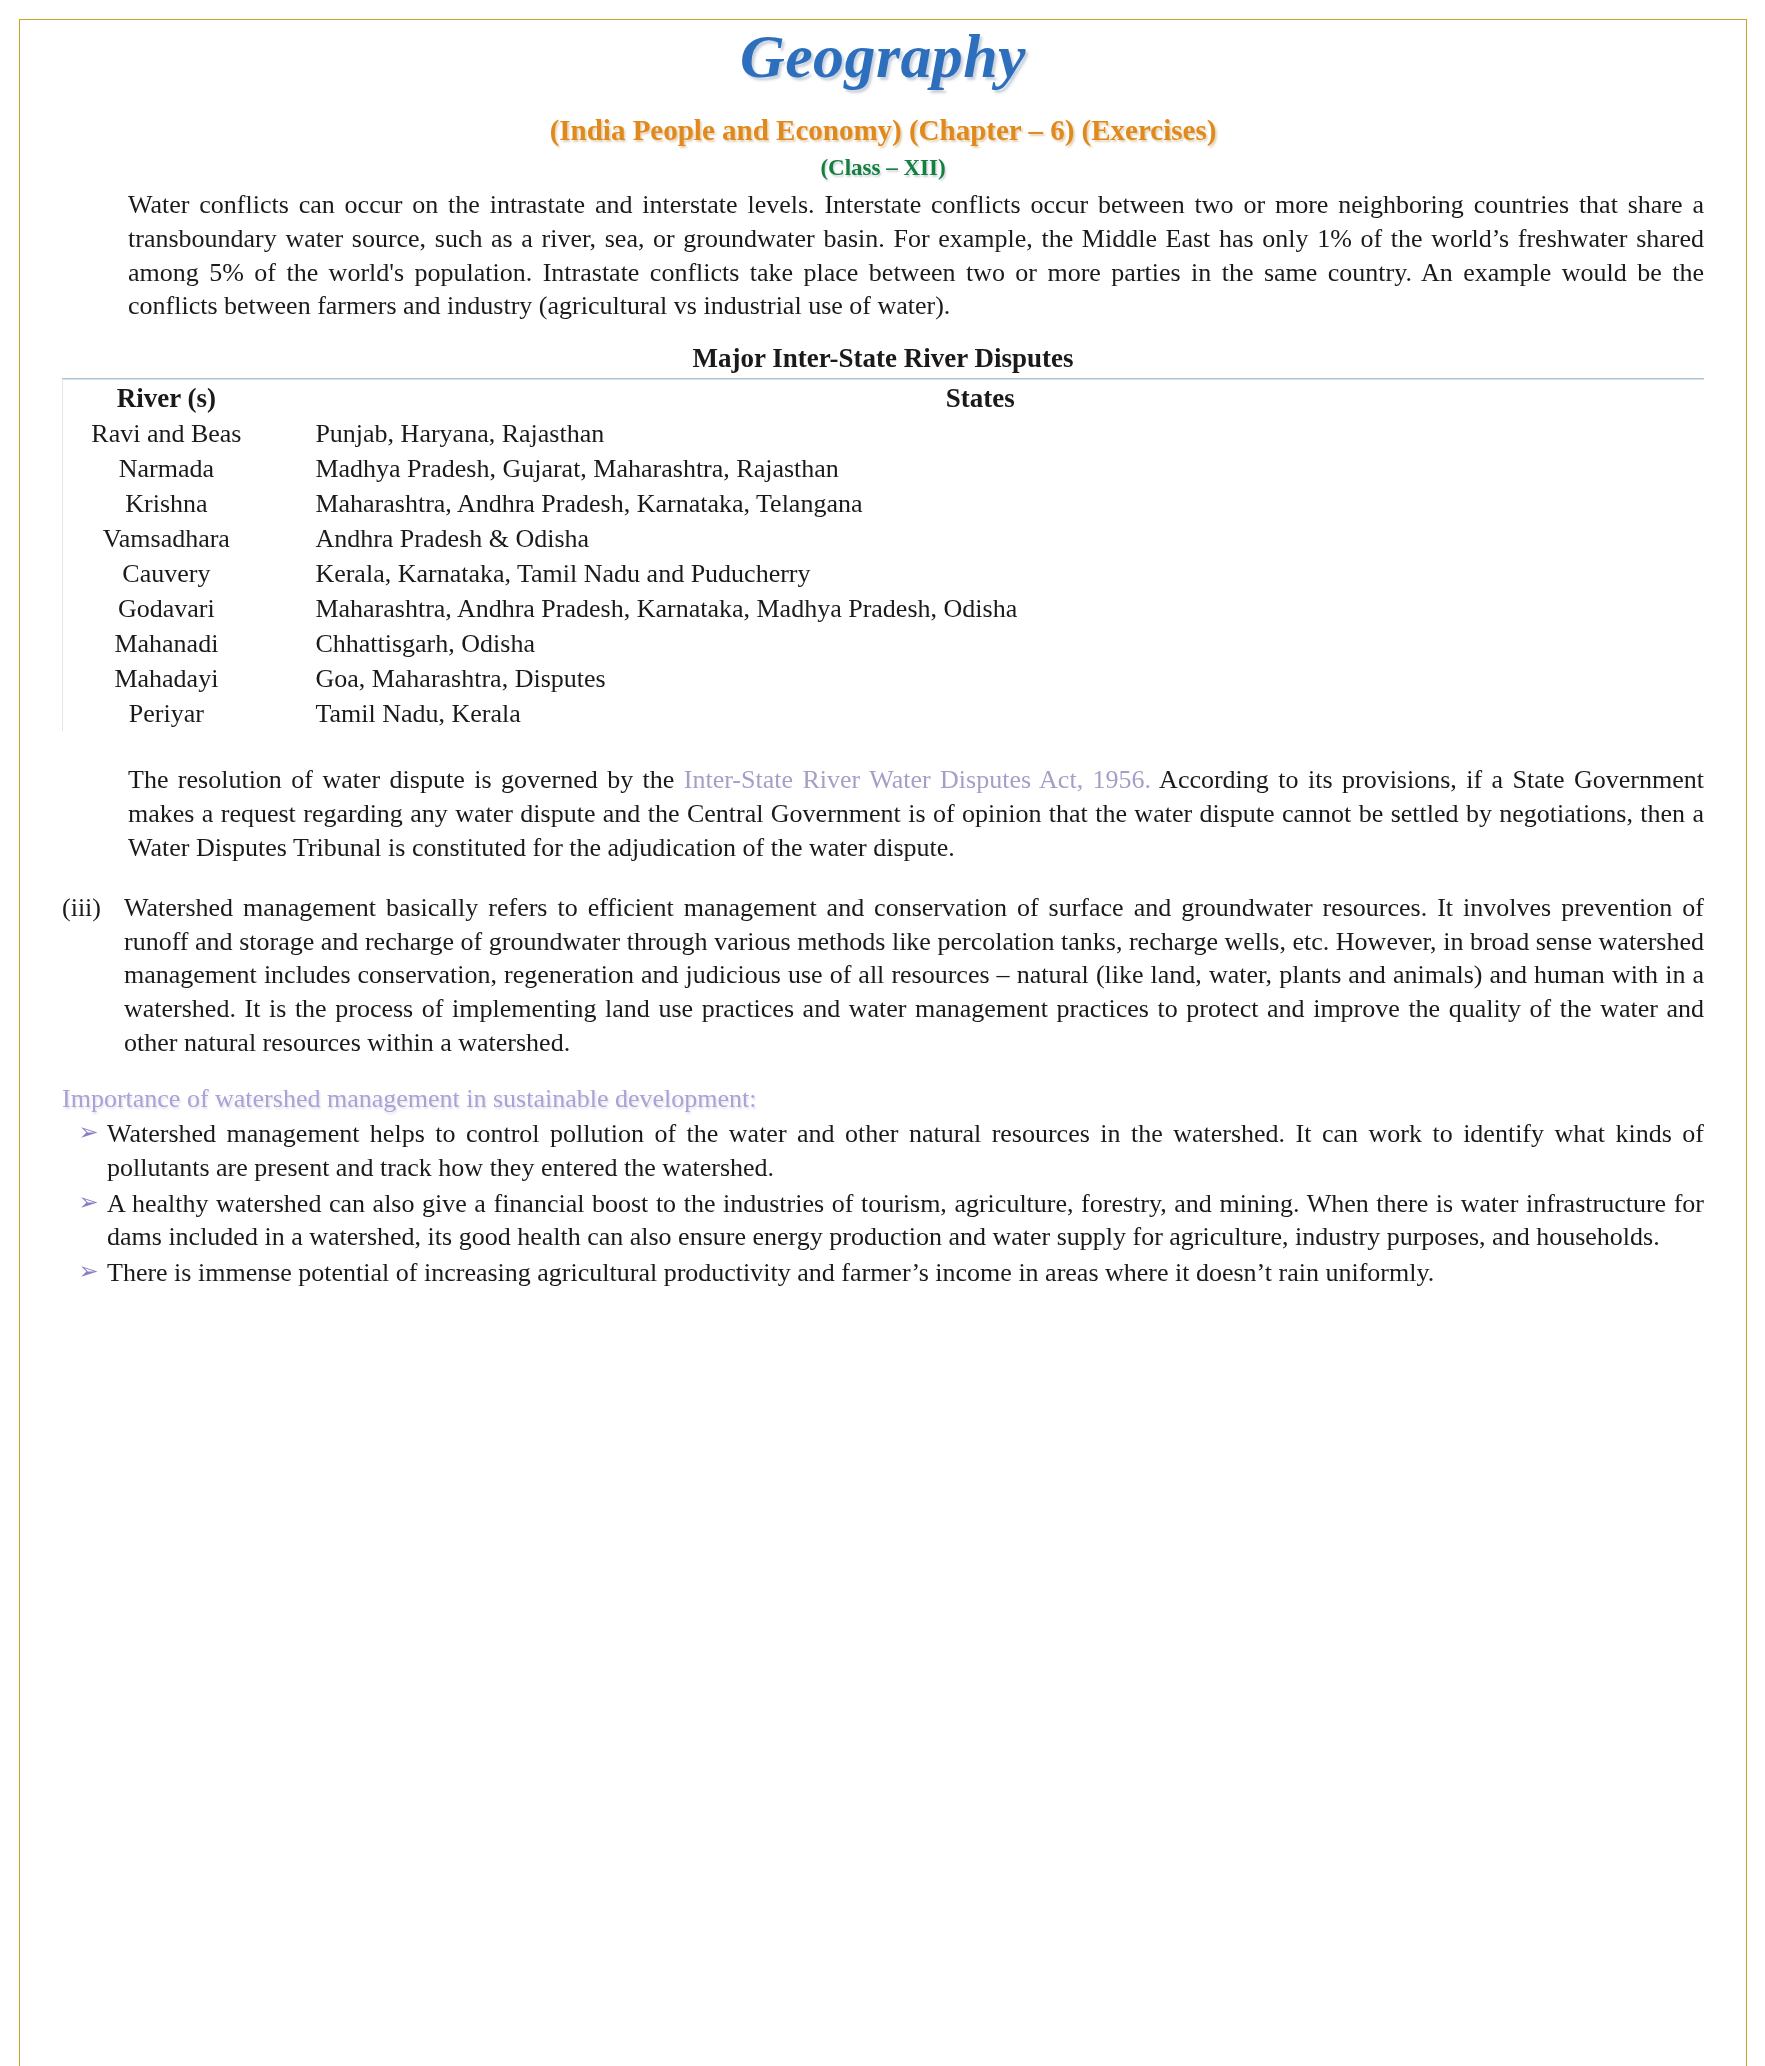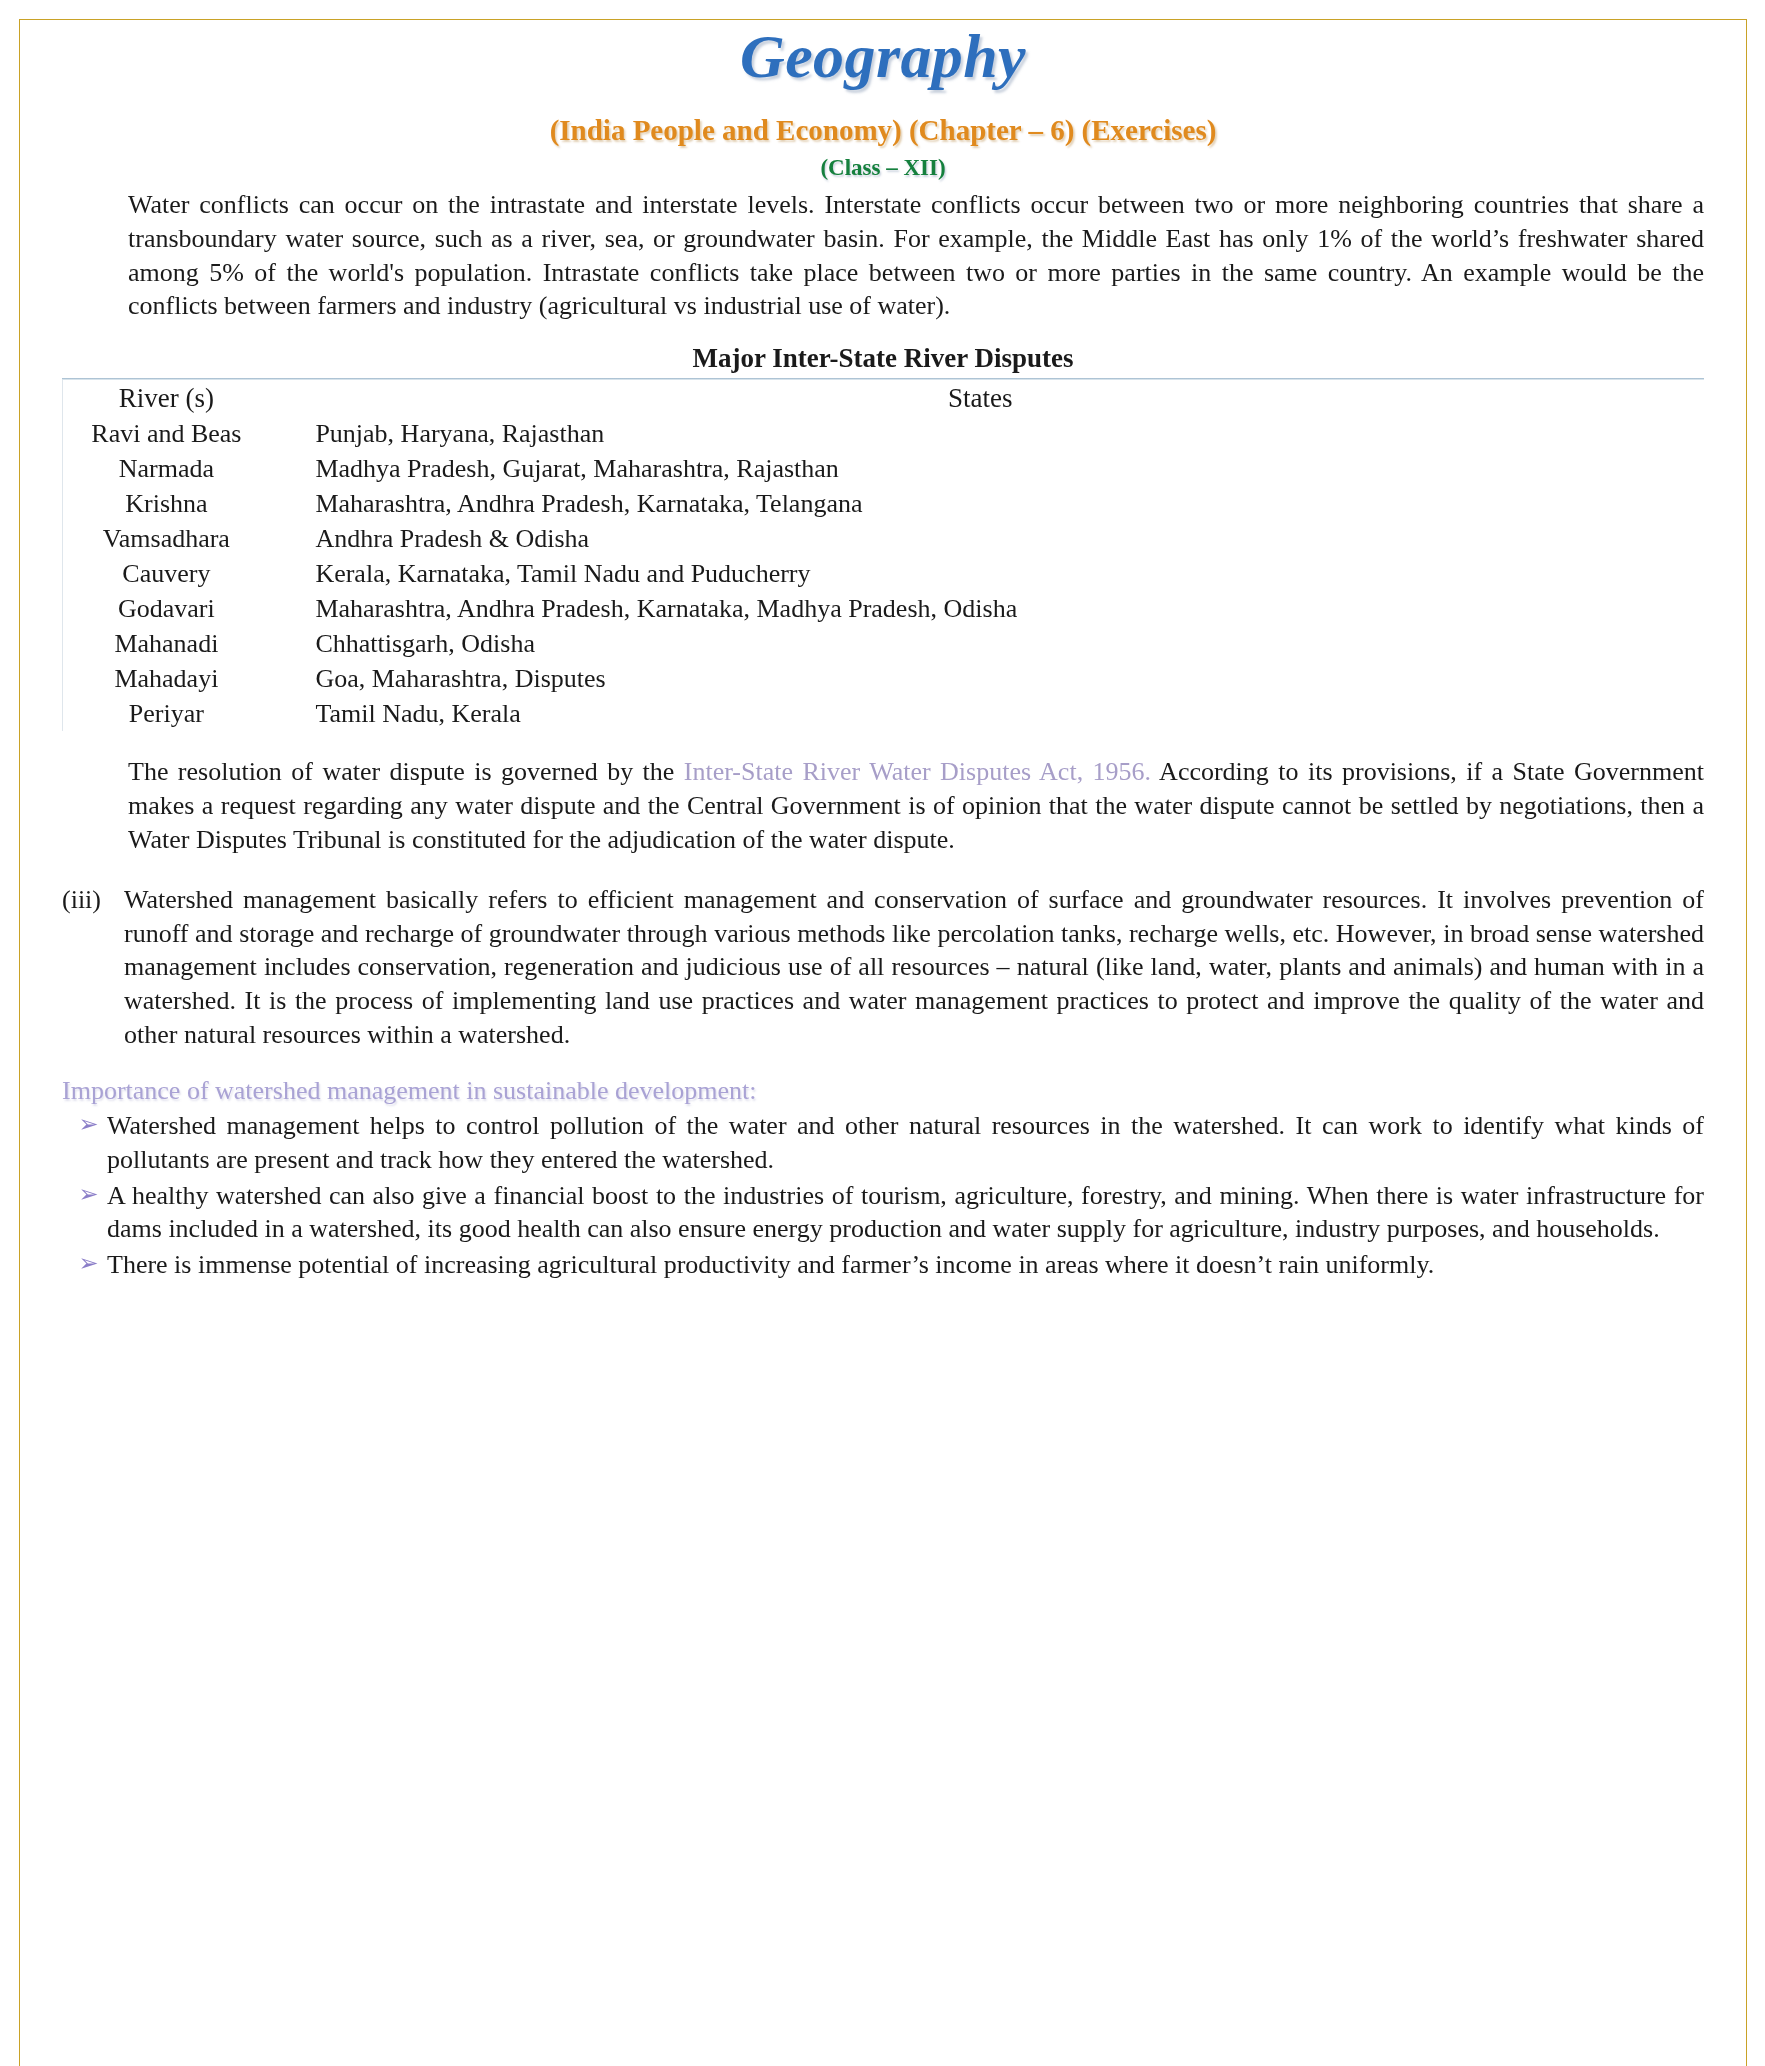--- a/index.html
+++ b/index.html
@@ -79,21 +79,21 @@
   .para {
     font-size: 26px;
     line-height: 1.30;
     text-align: justify;
     margin: 0 0 0 0;
     padding: 0 0 0 0;
   }
 
   .para.indent-body { margin-left: 66px; }
 
-  .para.indent-after-table { margin-left: 66px; margin-top: 24px; }
+  .para.indent-after-table { margin-left: 66px; margin-top: 32px; }
 
   
   .table-title {
     text-align: center;
     font-weight: bold;
     font-size: 27px;
     margin: 20px 0 0 0;
   }
 
   .rule {
@@ -120,21 +120,21 @@
     text-align: center;
     border-left: 1.2px solid #dfe6ec;
     padding-left: 12.4px;
   }
   table.disputes th.col-states,
   table.disputes td.col-states {
     text-align: left;
     padding-left: 58px;
   }
   table.disputes th {
-    font-weight: normal;
+    font-weight: bold;
     font-size: 27px;
   }
   table.disputes th.col-states { text-align: center; padding-left: 0; }
   table.disputes td { font-weight: normal; }
 
   
   .numbered {
     display: flex;
     margin-top: 26px;
   }

